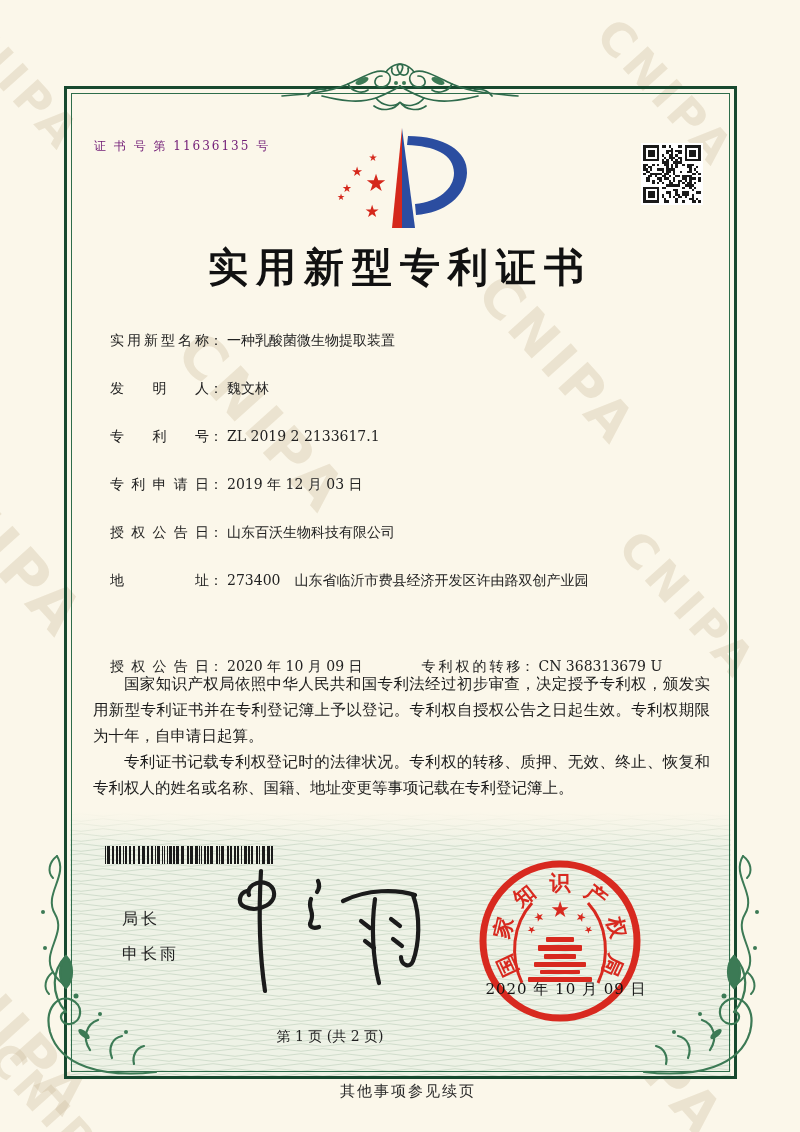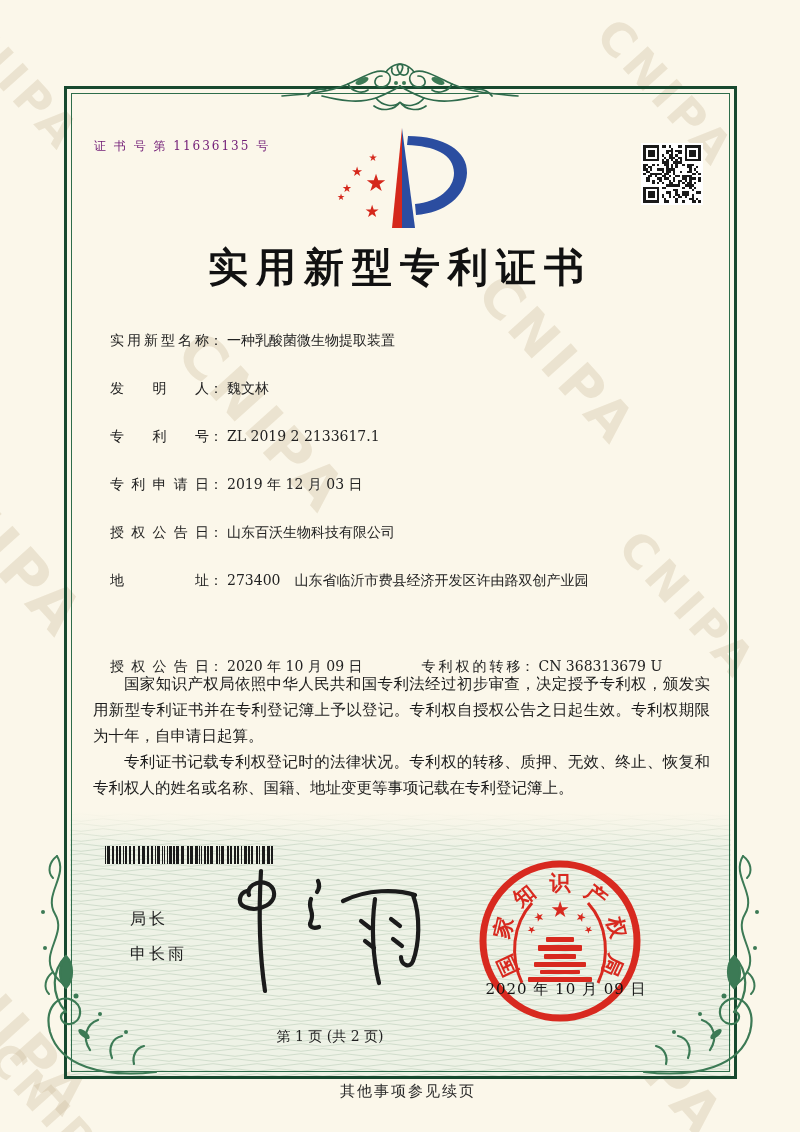--- a/index.html
+++ b/index.html
@@ -33,21 +33,21 @@
   .frow{ height:48px; font-size:14px; color:#222; white-space:nowrap; }
   .f-label{ display:inline-block; width:99px; text-align:justify; text-align-last:justify;
             text-justify:inter-character; vertical-align:bottom; }
   .f-colon{ margin-right:4px; }
   .grant-left{ display:inline-block; min-width:307px;margin-top:38px; }
 
   .paras{ left:93px; top:655px; width:617px; font-size:15.5px; line-height:26px;
           text-align:justify; color:#1c1c1c;margin-top:16px; }
   .paras p{ text-indent:2em; }
 
-  .signer{ left:130px; top:901px; font-family:"DejaVu Sans","Liberation Sans",sans-serif;
+  .signer{ left:122px; top:901px; font-family:"DejaVu Sans","Liberation Sans",sans-serif;
            font-size:16px; letter-spacing:3px; color:#222; line-height:35px; }
 
   .pageinfo{ left:0; top:1028px; width:660px; text-align:center; font-size:14px; color:#222; }
   .contnote{ left:0; top:1082px; width:800px; text-align:center; font-size:15px;
              letter-spacing:2px; color:#2a2a2a;padding-left:16px; }
 
   .seal-date{ left:484px; top:980px; width:164px; text-align:center; font-size:15px;
               letter-spacing:1px; color:#131313; z-index:8; }
 
   svg{ display:block; }

